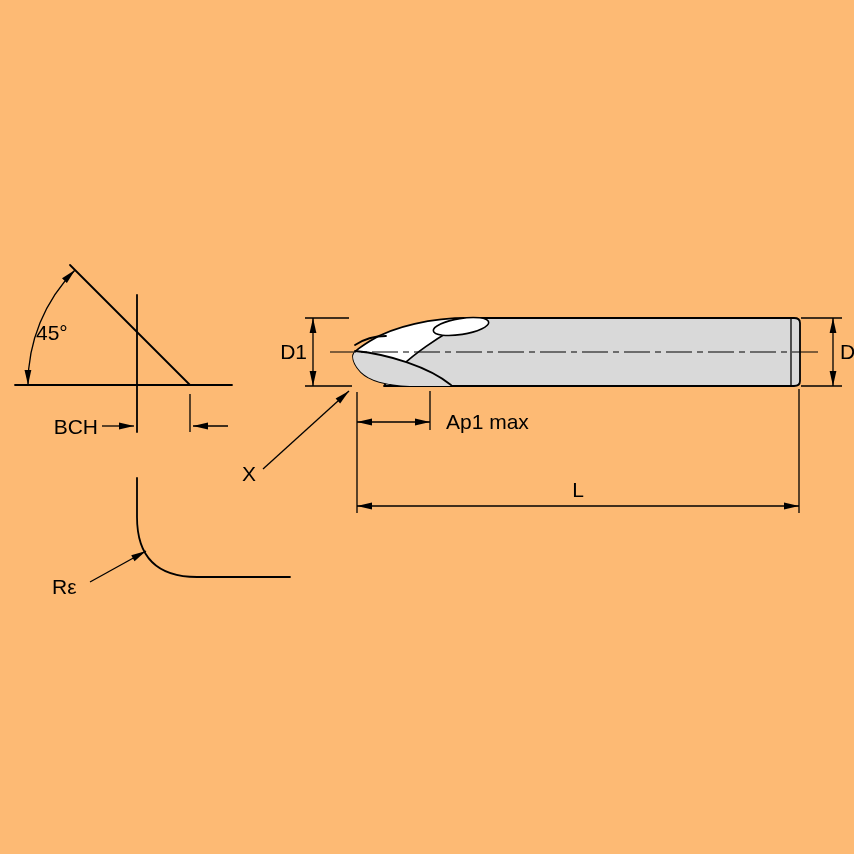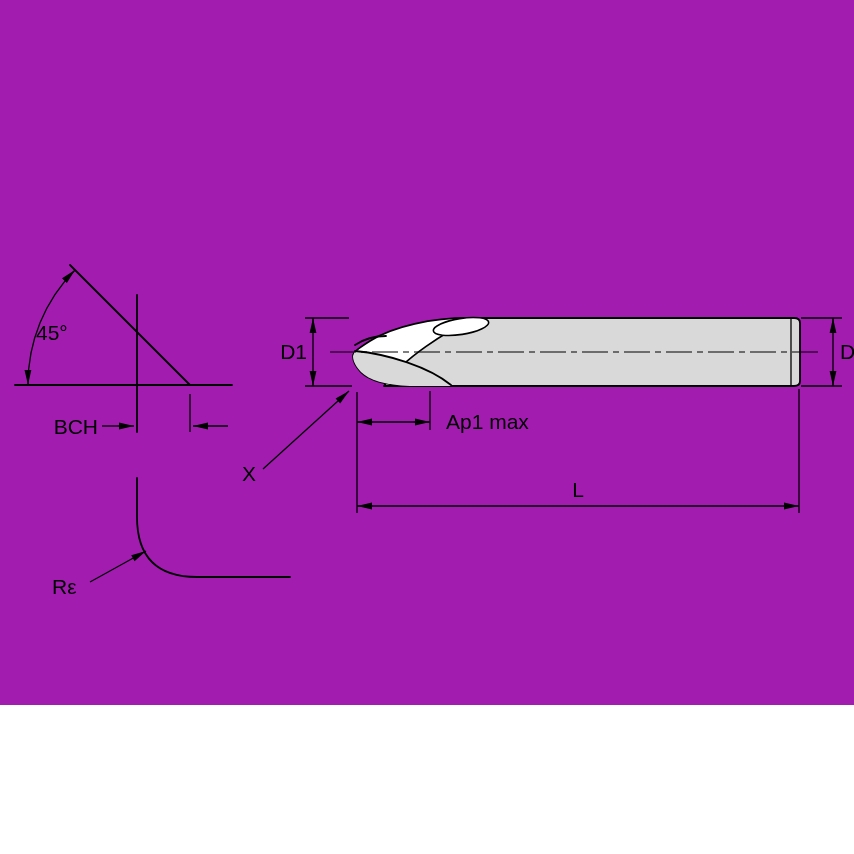--- a/index.html
+++ b/index.html
@@ -3,22 +3,22 @@
 <meta charset="utf-8">
 <style>
   html, body {
     margin: 0;
     padding: 0;
     background: #ffffff;
   }
   .canvas {
     position: relative;
     width: 854px;
-    height: 705px;
-    background: #a21caf;
+    height: 854px;
+    background: #fdba74;
     overflow: hidden;
   }
   svg {
     display: block;
     width: 854px;
     height: 854px;
   }
   text {
     font-family: "Liberation Sans", "DejaVu Sans", sans-serif;
     font-size: 21px;

